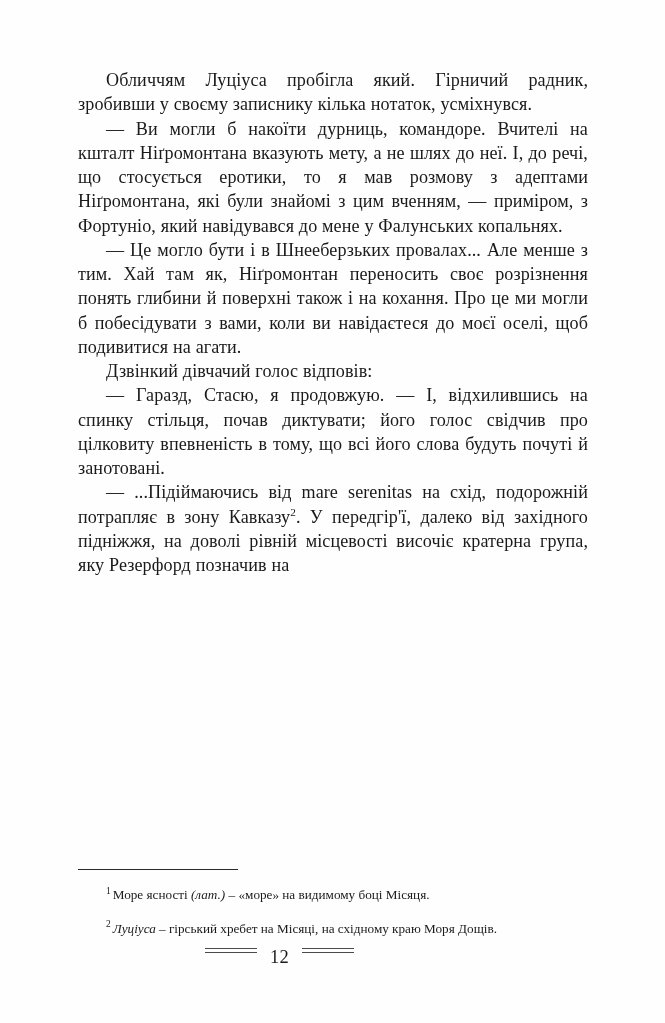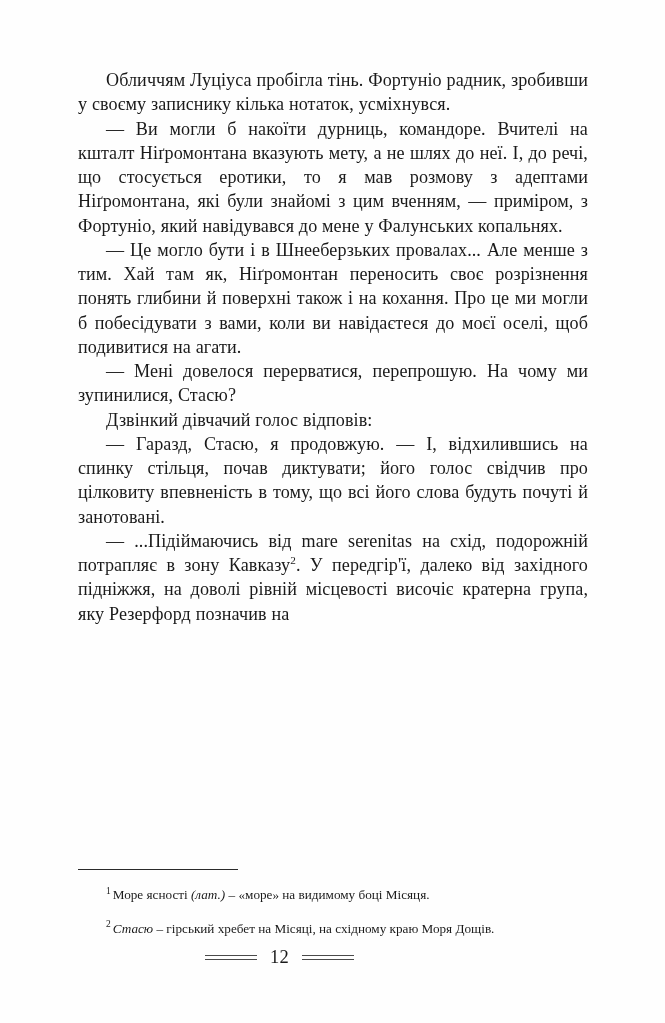--- a/index.html
+++ b/index.html
@@ -95,21 +95,21 @@
     font-style: italic;
   }
 
   
   .folio {
     position: absolute;
     left: 0;
     top: 948px;
     width: 559px;
     display: flex;
-    align-items: center;
+    align-items: flex-start;
     justify-content: center;
     gap: 13px;
   }
 
   .folio-orn {
     width: 52px;
     height: 5px;
     border-top: 1.15px solid #4a4a4a;
     border-bottom: 1.15px solid #4a4a4a;
     box-sizing: border-box;
@@ -122,51 +122,50 @@
     letter-spacing: 0.02em;
   }
 </style>
 </head>
 <body>
 
 <div class="page">
 
   <div class="text-block">
 
-    <p class="para">Обличчям Луціуса пробігла тінь. Фортуніо радник, зробивши у своєму записнику кілька нотаток, усміхнувся.</p>
+    <p class="para">Обличчям Луціуса пробігла який. Гірничий радник, зробивши у своєму записнику кілька нотаток, усміхнувся.</p>
 
     <p class="para dialogue">— Ви могли б накоїти дурниць, командоре. Вчителі на кшталт Ніґромонтана вказують мету, а не шлях до неї. І, до речі, що стосується еротики, то я мав розмову з адептами Ніґромонтана, які були знайомі з цим вченням, — приміром, з Фортуніо, який навідувався до мене у Фалунських копальнях.</p>
 
 
     <p class="para dialogue">— Це могло бути і в Шнееберзьких провалах... Але менше з тим. Хай там як, Ніґромонтан переносить своє розрізнення понять глибини й поверхні також і на кохання. Про це ми могли б побесідувати з вами, коли ви навідаєтеся до моєї оселі, щоб подивитися на агати.</p>
 
 
 
-    <p class="para dialogue">— Мені довелося перерватися, перепрошую. На чому ми зупинилися, Стасю?</p>
 
     <p class="para">Дзвінкий дівчачий голос відповів:</p>
 
 
     <p class="para dialogue">— Гаразд, Стасю, я продовжую. — І, відхилившись на спинку стільця, почав диктувати; його голос свідчив про цілковиту впевненість в тому, що всі його слова будуть почуті й занотовані.</p>
 
     <p class="para dialogue">
       <span>— ...Підіймаючись від </span><span class="latin">mare serenitas</span><span> на схід, подорожній потрапляє в зону Кавказу</span><sup class="fn">2</sup><span>. У передгір'ї, далеко від західного підніжжя, на доволі рівній місцевості височіє кратерна група, яку Резерфорд позначив на</span>
     </p>
 
   </div>
 
   <div class="footnotes">
     <hr class="fn-rule">
 
     <p class="fn-item">
       <sup>1</sup><span>Море ясності </span><i>(лат.)</i><span> – «море» на видимому боці Місяця.</span>
     </p>
 
     <p class="fn-item">
-      <sup>2</sup><i>Стасю</i><span> – гірський хребет на Місяці, на східному краю Моря Дощів.</span>
+      <sup>2</sup><i>Луціуса</i><span> – гірський хребет на Місяці, на східному краю Моря Дощів.</span>
     </p>
   </div>
 
   <div class="folio">
     <span class="folio-orn"></span>
     <span class="folio-num">12</span>
     <span class="folio-orn"></span>
   </div>
 
 </div>

